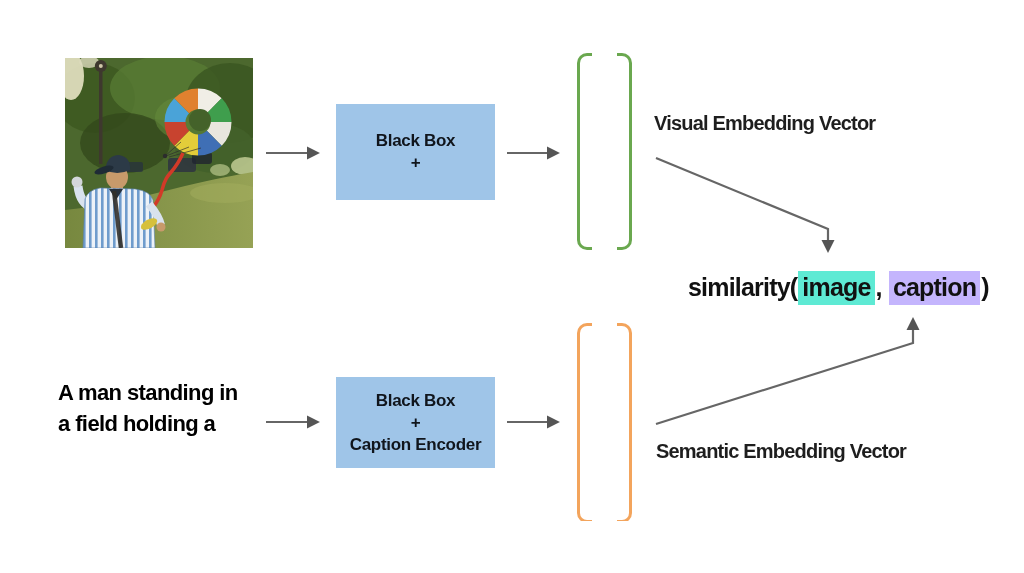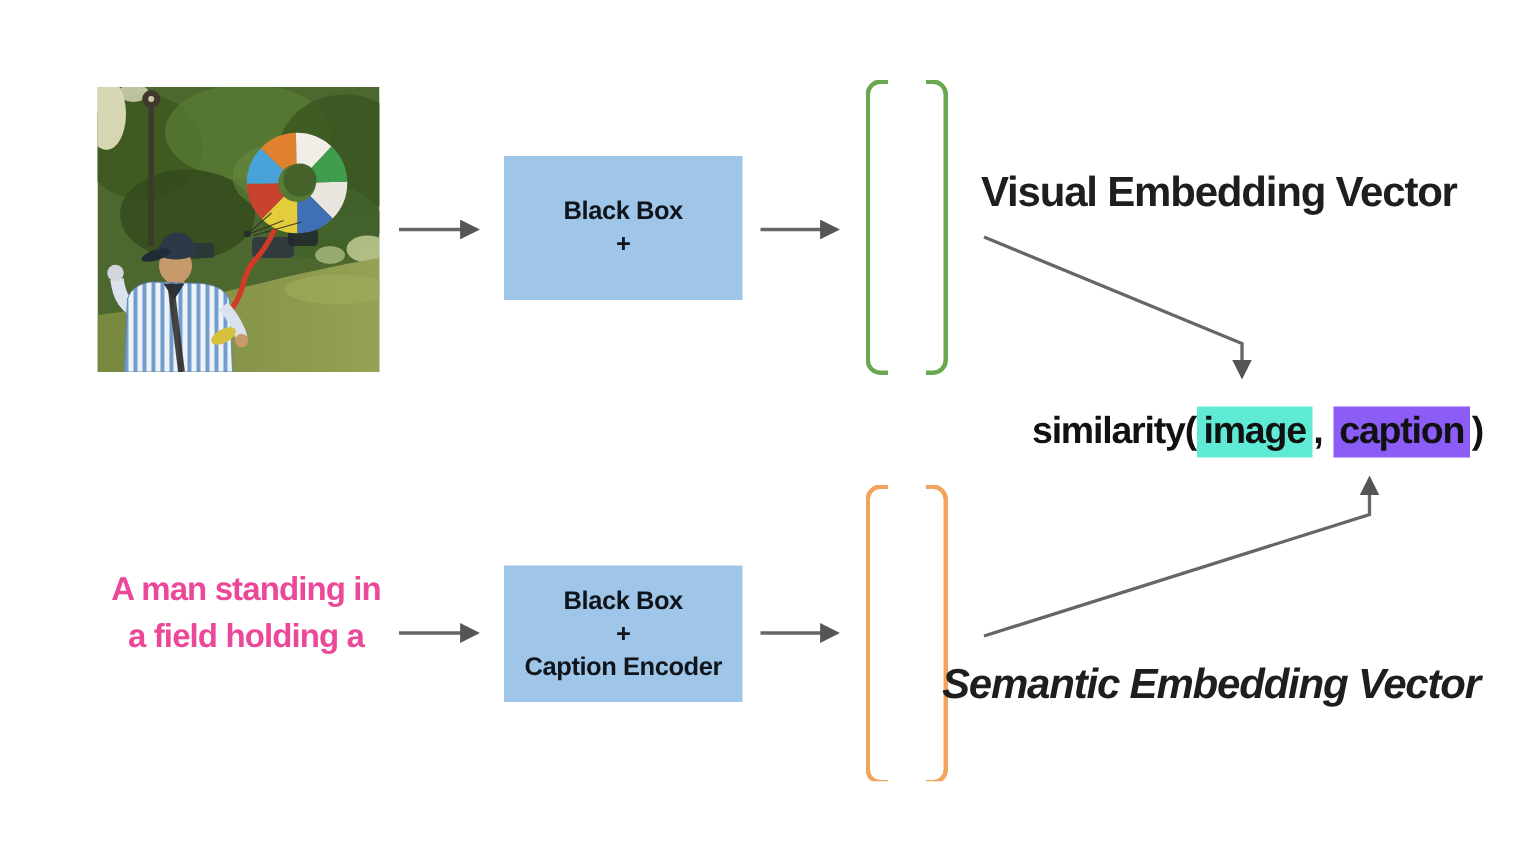--- a/index.html
+++ b/index.html
@@ -24,32 +24,32 @@
   
   .vector{display:flex;justify-content:space-between;}
   .vector.green{left:577px;top:53px;width:55px;height:197px;}
   .vector.orange{left:577px;top:323px;width:55px;height:200px;}
   .bracket{width:15px;height:100%;box-sizing:border-box;border:3px solid;}
   .bracket.left{border-right:none;border-radius:10px 0 0 10px;}
   .bracket.right{border-left:none;border-radius:0 10px 10px 0;}
   .vector.green .bracket{border-color:#6AA84F;}
   .vector.orange .bracket{border-color:#F3A45C;}
   
-  .vec-label{font-size:28px;font-weight:700;letter-spacing:-0.8px;white-space:nowrap;color:#1e1e1e;}
+  .vec-label{font-size:20px;font-weight:700;letter-spacing:-0.8px;white-space:nowrap;color:#1e1e1e;}
   .vec-label.visual{left:654px;top:112px;}
-  .vec-label.semantic{left:628px;top:440px;font-style:italic;}
+  .vec-label.semantic{left:656px;top:440px;}
   
   .similarity{left:688px;top:271px;font-size:25px;font-weight:700;letter-spacing:-0.8px;white-space:nowrap;color:#111;}
   .similarity .hl{display:inline-block;padding:2px 4px 3px 4px;margin:0 1px;}
   .similarity .hl.green{background:#5eead4;}
-  .similarity .hl.orange{background:#8b5cf6;}
+  .similarity .hl.orange{background:#c4b5fd;}
   
   .caption-text{
-    left:58px;top:377px;width:212px;text-align:center;
-    font-size:22px;font-weight:700;letter-spacing:-0.6px;line-height:31px;color:#ec4899;
+    left:58px;top:377px;width:212px;
+    font-size:22px;font-weight:700;letter-spacing:-0.6px;line-height:31px;color:#000000;
   }
   .arrow-line{stroke:#666;stroke-width:2.2;fill:none;}
 </style>
 </head>
 <body>
 
 <div class="canvas">
 
   <div class="abs photo" aria-label="A man in a cap and striped shirt standing in a grassy park holding a small colorful ring parachute on a red streamer">
     <svg viewBox="0 0 188 190">

